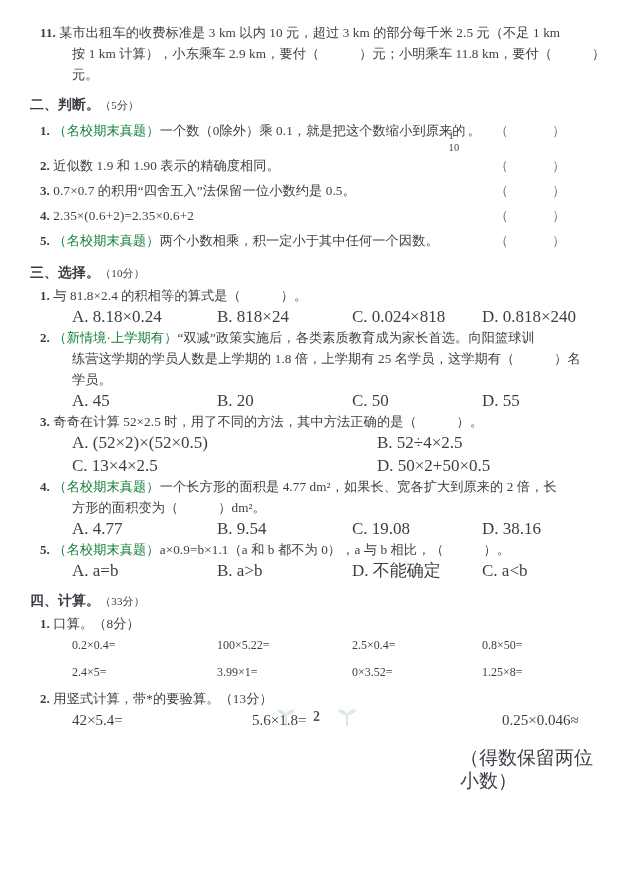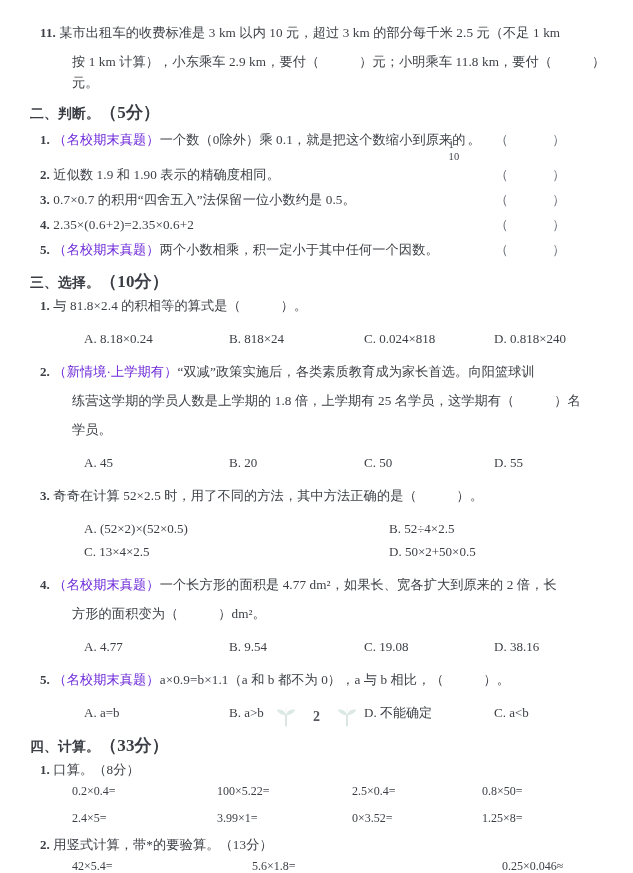--- a/index.html
+++ b/index.html
@@ -31,32 +31,32 @@
 
   .sec-head {
     font-weight: bold;
     font-size: 13.8px;
     line-height: 22px;
     margin-top: 9px;
     margin-bottom: 1px;
     letter-spacing: .2px;
     color: #3a3e44;
   }
-  .sec-head .pts { font-weight: bold; font-size: 17px; }
+  .sec-head .pts { font-weight: normal; font-size: 11px; }
 
   .num {
     font-weight: bold;
     font-size: 13px;
   }
 
-  .green { color: #6d28d9; }
+  .green { color: #15803d; }
 
   
   .lvl1 { padding-left: 28px; text-indent: -18px; }
-  .lvl1-cont { padding-left: 42px; margin-top: 8px; }
+  .lvl1-cont { padding-left: 42px; }
 
   
   .jrow { position: relative; padding-right: 96px; }
   .paren {
     position: absolute;
     right: 14px;
     top: 0;
     width: 84px;
     text-align: left;
     font-size: 13.2px;
@@ -75,40 +75,40 @@
     line-height: 1.05;
     margin: 0 1px;
   }
   .frac .den { border-top: 1px solid #53575e; padding-top: 0px; }
   .frac .numr { padding-bottom: 0px; }
 
   
   .opts {
     display: grid;
     padding-left: 42px;
-    font-size: 13px;
+    font-size: 17px;
     line-height: 21px;
-    margin: 12px;
+    margin: 0;
   }
   .opts.four { grid-template-columns: 145px 135px 130px auto; }
   .opts.two  { grid-template-columns: 305px auto; }
 
   .calcgrid {
     display: grid;
     grid-template-columns: 145px 135px 130px auto;
     padding-left: 42px;
     font-size: 12px;
     line-height: 23px;
     row-gap: 4px;
   }
   .calcgrid3 {
     display: grid;
     grid-template-columns: 180px 250px auto;
     padding-left: 42px;
-    font-size: 12px;
+    font-size: 15px;
     line-height: 23px;
   }
   .note-line {
     padding-left: 42px;
     font-size: 19px;
     line-height: 23px;
     margin-top: 14px;
   }
   .note-line .inner { display: block; margin-left: 388px; }
 

